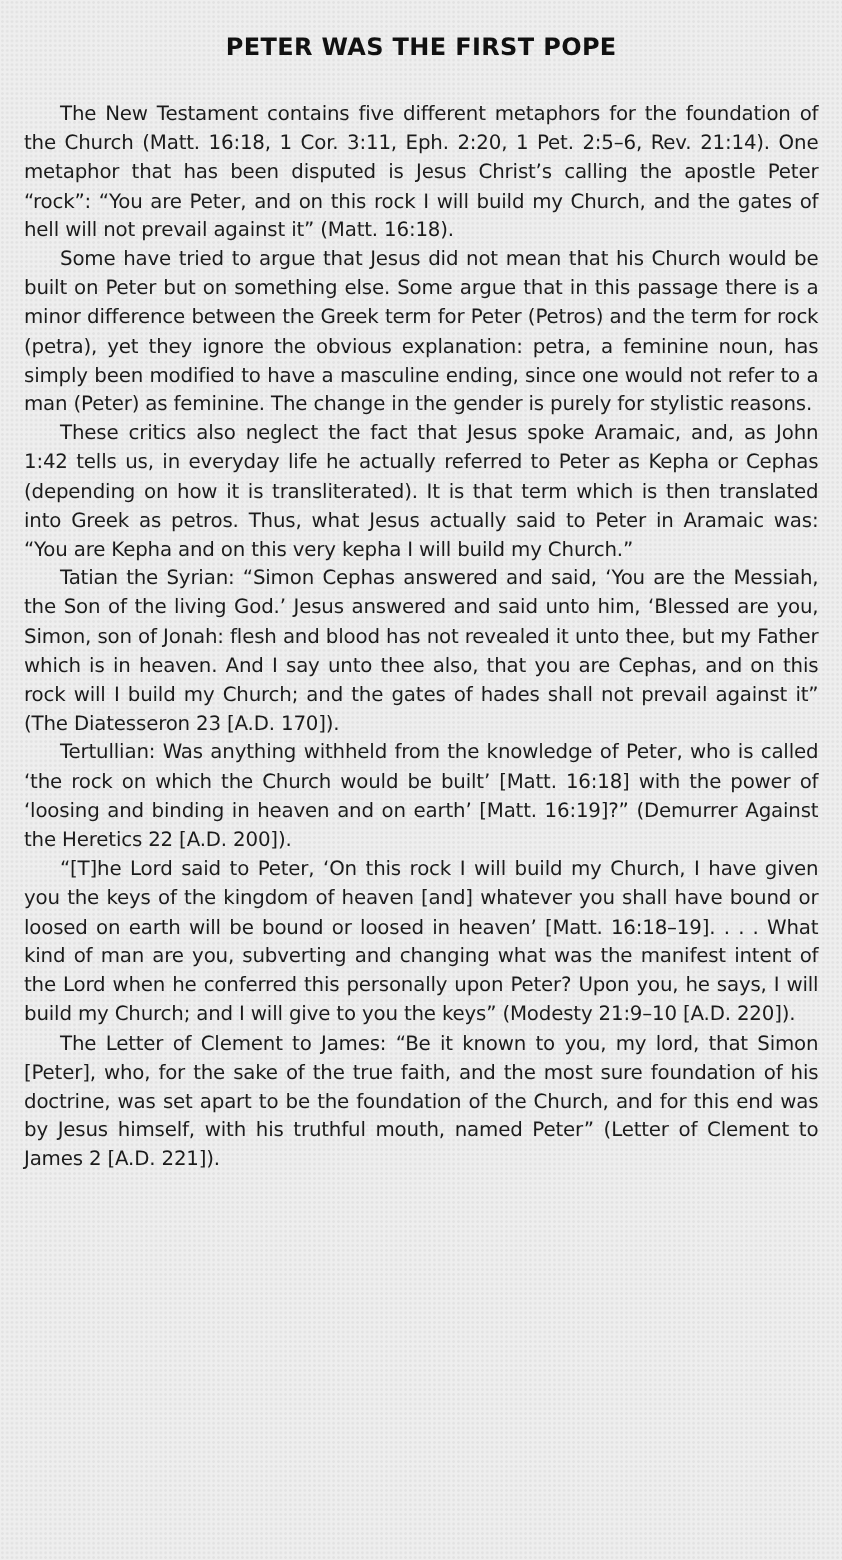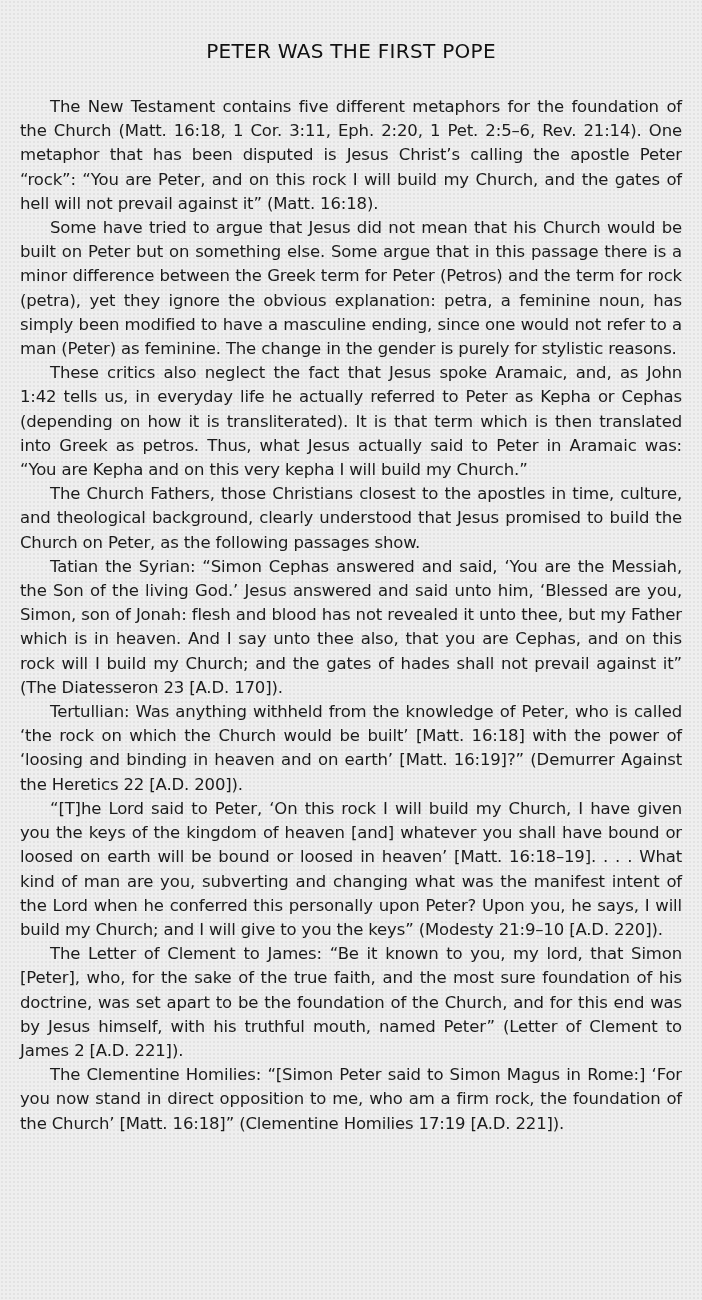--- a/index.html
+++ b/index.html
@@ -16,26 +16,26 @@
       color: var(--fg, #1b1b1b);
       font-family: "DejaVu Sans", "Liberation Sans", sans-serif;
     }
     .page {
       box-sizing: border-box;
       width: 702px;
       height: 1300px;
       padding: 0 20px;
     }
     .page-title {
-      margin: 16px;
+      margin: 4px;
       padding-top: 24px;
       text-align: center;
       font-size: 20px;
       line-height: 22px;
-      font-weight: normal;
+      font-weight: bold;
       letter-spacing: 0.3px;
       color: #111111;
     }
     .body-text {
       margin-top: 33px;
       font-size: 16.5px;
       line-height: 24.2px;
       letter-spacing: -0.15px;
       text-align: justify;
     }
@@ -46,20 +46,18 @@
   </style>
 </head>
 <body>
 
 <div class="page">
   <h1 class="page-title">PETER WAS THE FIRST POPE</h1>
   <div class="body-text">
     <p>The New Testament contains five different metaphors for the foundation of the Church (Matt. 16:18, 1 Cor. 3:11, Eph. 2:20, 1 Pet. 2:5–6, Rev. 21:14). One metaphor that has been disputed is Jesus Christ’s calling the apostle Peter “rock”: “You are Peter, and on this rock I will build my Church, and the gates of hell will not prevail against it” (Matt. 16:18).</p>
     <p>Some have tried to argue that Jesus did not mean that his Church would be built on Peter but on something else. Some argue that in this passage there is a minor difference between the Greek term for Peter (Petros) and the term for rock (petra), yet they ignore the obvious explanation: petra, a feminine noun, has simply been modified to have a masculine ending, since one would not refer to a man (Peter) as feminine. The change in the gender is purely for stylistic reasons.</p>
     <p>These critics also neglect the fact that Jesus spoke Aramaic, and, as John 1:42 tells us, in everyday life he actually referred to Peter as Kepha or Cephas (depending on how it is transliterated). It is that term which is then translated into Greek as petros. Thus, what Jesus actually said to Peter in Aramaic was: “You are Kepha and on this very kepha I will build my Church.”</p>
-    <p>The Church Fathers, those Christians closest to the apostles in time, culture, and theological background, clearly understood that Jesus promised to build the Church on Peter, as the following passages show.</p>
     <p>Tatian the Syrian: “Simon Cephas answered and said, ‘You are the Messiah, the Son of the living God.’ Jesus answered and said unto him, ‘Blessed are you, Simon, son of Jonah: flesh and blood has not revealed it unto thee, but my Father which is in heaven. And I say unto thee also, that you are Cephas, and on this rock will I build my Church; and the gates of hades shall not prevail against it” (The Diatesseron 23 [A.D. 170]).</p>
     <p>Tertullian: Was anything withheld from the knowledge of Peter, who is called ‘the rock on which the Church would be built’ [Matt. 16:18] with the power of ‘loosing and binding in heaven and on earth’ [Matt. 16:19]?” (Demurrer Against the Heretics 22 [A.D. 200]).</p>
     <p>“[T]he Lord said to Peter, ‘On this rock I will build my Church, I have given you the keys of the kingdom of heaven [and] whatever you shall have bound or loosed on earth will be bound or loosed in heaven’ [Matt. 16:18–19]. . . . What kind of man are you, subverting and changing what was the manifest intent of the Lord when he conferred this personally upon Peter? Upon you, he says, I will build my Church; and I will give to you the keys” (Modesty 21:9–10 [A.D. 220]).</p>
     <p>The Letter of Clement to James: “Be it known to you, my lord, that Simon [Peter], who, for the sake of the true faith, and the most sure foundation of his doctrine, was set apart to be the foundation of the Church, and for this end was by Jesus himself, with his truthful mouth, named Peter” (Letter of Clement to James 2 [A.D. 221]).</p>
-    <p>The Clementine Homilies: “[Simon Peter said to Simon Magus in Rome:] ‘For you now stand in direct opposition to me, who am a firm rock, the foundation of the Church’ [Matt. 16:18]” (Clementine Homilies 17:19 [A.D. 221]).</p>
   </div>
 </div>
 
 </body></html>

